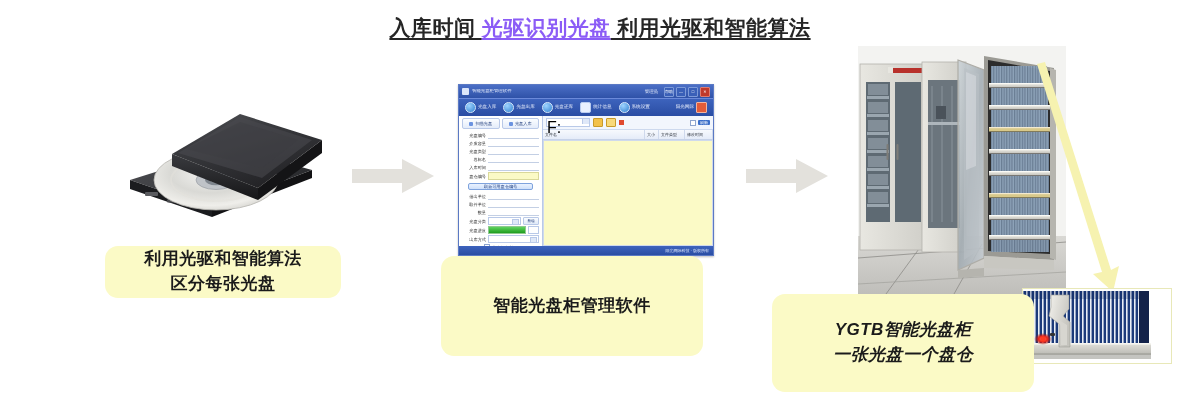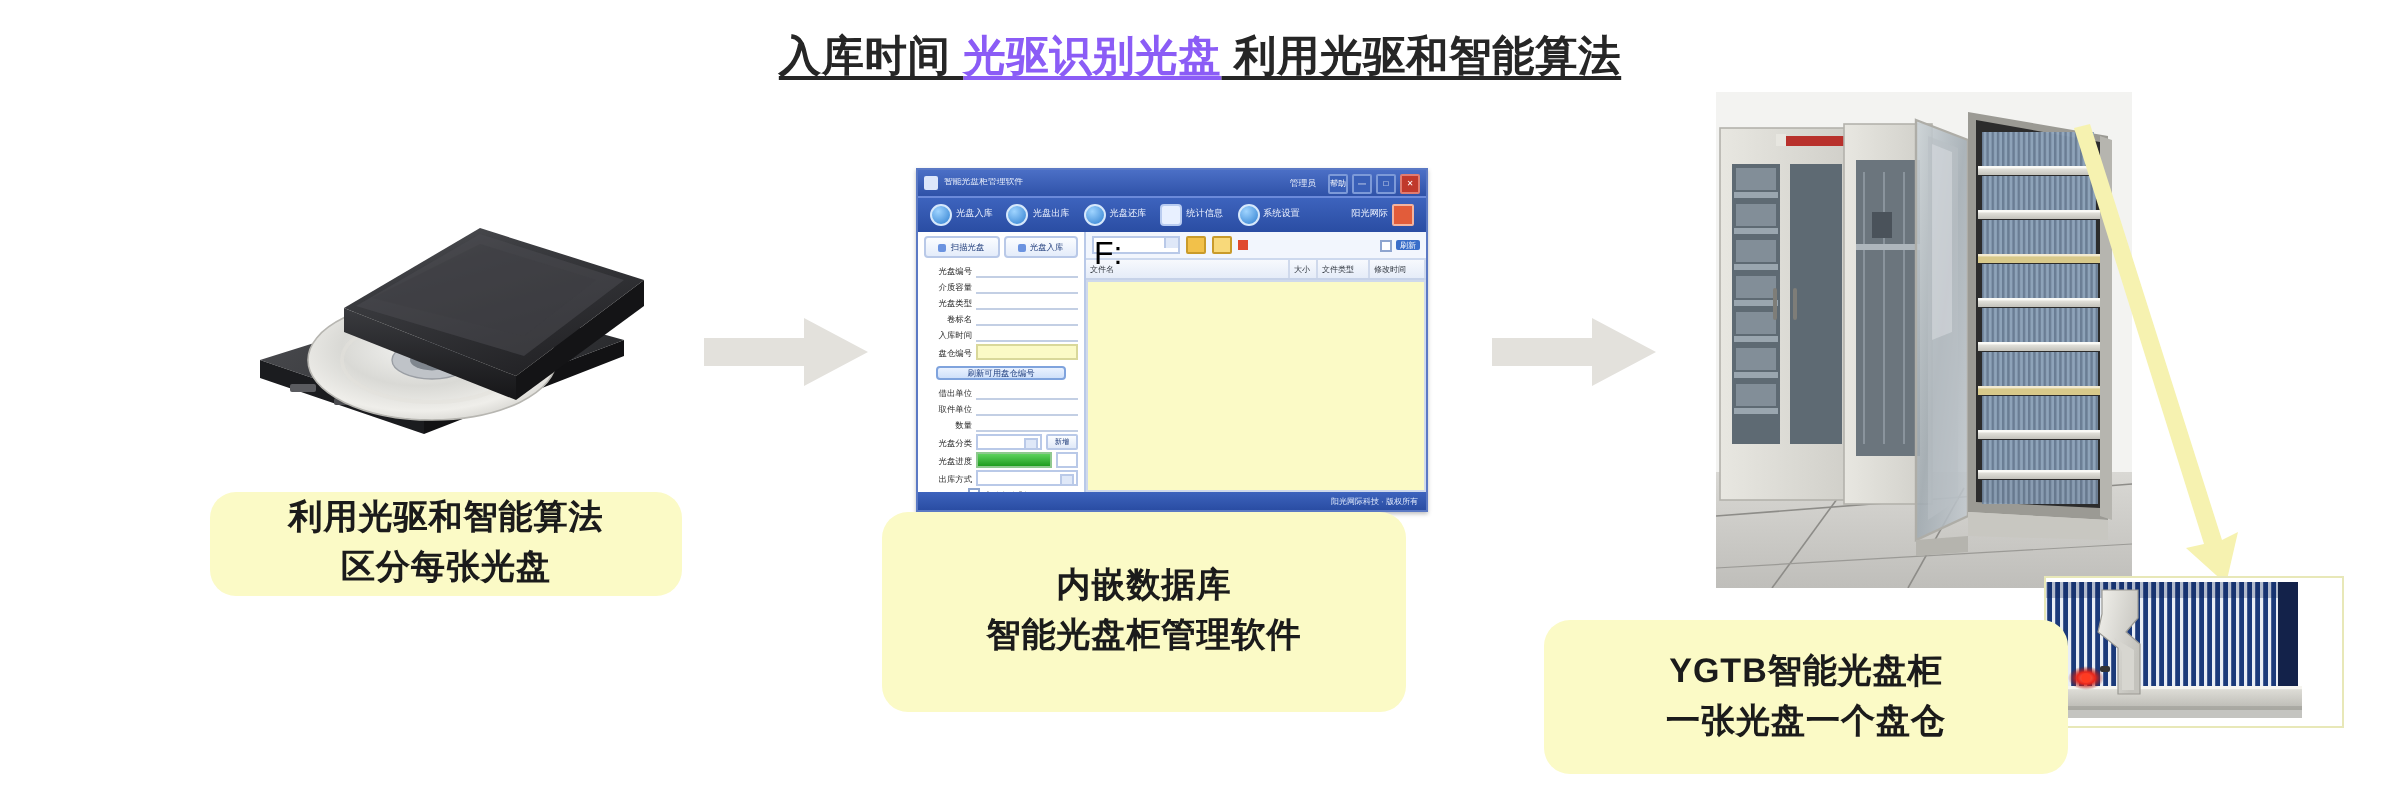--- a/index.html
+++ b/index.html
@@ -53,21 +53,21 @@
     flex-direction: column;
     align-items: center;
     justify-content: center;
     box-sizing: border-box;
     letter-spacing: 0.5px;
   }
   .caption span { display: block; white-space: nowrap; }
 
   #caption-drive   { left: 105px; top: 246px; width: 236px; height: 52px; }
   #caption-software{ left: 441px; top: 256px; width: 262px; height: 100px; }
-  #caption-cabinet { left: 772px; top: 310px; width: 262px; height: 77px; }
+  #caption-cabinet { left: 772px; top: 294px; width: 262px; height: 98px; font-style: italic; }
 
   
   #drive-photo { left: 112px; top: 96px; width: 228px; height: 132px; }
 
   
   #software-window {
     left: 458px; top: 84px;
     width: 256px; height: 172px;
     background: #ffffff;
     border: 1px solid #5b79c4;
@@ -656,20 +656,19 @@
     <circle cx="5" cy="61" r="3.2" fill="#2b7fd4"></circle>
   </svg>
 </div>
 
 <div class="caption" id="caption-drive">
   <span>利用光驱和智能算法</span>
   <span>区分每张光盘</span>
 </div>
 
 <div class="caption" id="caption-software">
-  <span>内嵌数据库</span>
   <span>智能光盘柜管理软件</span>
 </div>
 
 <div class="caption" id="caption-cabinet">
   <span>YGTB智能光盘柜</span>
   <span>一张光盘一个盘仓</span>
 </div>
 
 </body></html>

